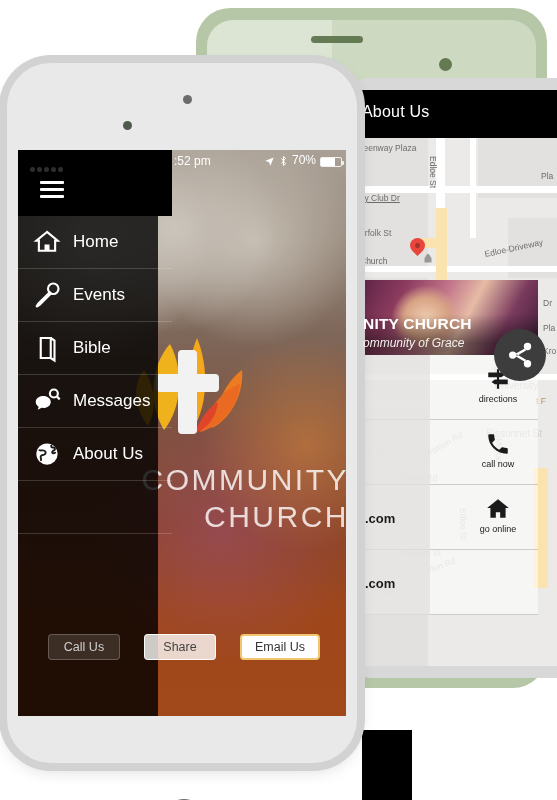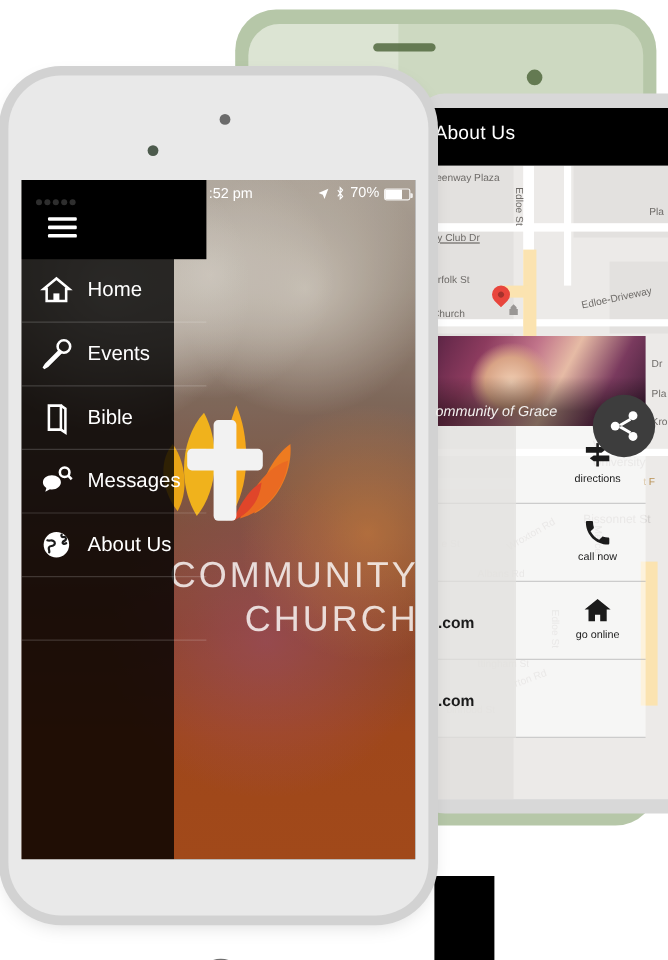--- a/index.html
+++ b/index.html
@@ -178,21 +178,21 @@
     position: absolute; left: 96px; top: 164px; width: 150px; height: 150px;
   }
   .logo-text {
     position: absolute; left: 0; top: 312px; width: 331px; text-align: right;
     color: rgba(255,255,255,.80); font-size: 30px; letter-spacing: 2.5px;
     line-height: 1.22; font-weight: 300;
   }
   .logo-text .l2 { display: block; }
   
   .drawer {
-    position: absolute; left: 0; top: 0; width: 127px; height: 566px;
+    position: absolute; left: 0; top: 0; width: 140px; height: 566px;
     background: rgba(0,0,0,.80);
   }
   .drawer-top {
     position: absolute; left: 0; top: 0; width: 154px; height: 66px;
     background: #000;
   }
   .hamburger {
     position: absolute; left: 22px; top: 31px; width: 24px; height: 17px;
   }
   .hamburger i {
@@ -310,20 +310,21 @@
         <svg style="position:absolute;left:64px;top:114px;" width="12" height="12" viewBox="0 0 24 24">
           <path fill="#9a9795" d="M12 3l5 5v3h2v10H5V11h2V8l5-5zm-1 9h2v3h-2v-3z"></path>
         </svg>
       </div>
 
       <div class="ru-header">
         <span class="ru-header-title">About Us</span>
       </div>
 
       <div class="ru-card">
+        <span class="ru-card-title">NITY CHURCH</span>
         <span class="ru-card-sub">ommunity of Grace</span>
       </div>
 
       <div class="share-fab">
         <svg width="52" height="52" viewBox="0 0 24 24">
           <g fill="#fff" transform="translate(5.2,5.2) scale(0.57)">
             <circle cx="18" cy="5" r="3"></circle>
               <circle cx="6" cy="12" r="3"></circle>
               <circle cx="18" cy="19" r="3"></circle>
             <path d="M8.6 10.8l7.2-4.2 1 1.7-7.2 4.2zM8.6 13.2l7.2 4.2 1-1.7-7.2-4.2z"></path>
@@ -482,18 +483,23 @@
                 <path d="M6 9c1.5.6 2.5-.4 4 .4s1 2.4 0 3-2.6.2-3 1.4.6 2 .2 3.2M15.5 5.2c-.6 1.2.4 1.8 1.4 1.6s1.8.8 1.3 1.8-1.8.6-2 1.8 1.2 1.2 2.3.6" stroke="#1a1a1a" stroke-width="1.5" fill="none" stroke-linecap="round"></path>
               </svg>
             </span>
             <span class="mi-label">About Us</span>
           </div>
 
           <div class="menu-spacer"></div>
         </div>
       </div>
 
+      <div class="lp-buttons">
+        <div class="btn btn-call">Call Us</div>
+        <div class="btn btn-share">Share</div>
+        <div class="btn btn-email">Email Us</div>
+      </div>
     </div>
 
     <div class="lp-home"></div>
   </div>
 
 </div>
 
 </body></html>

